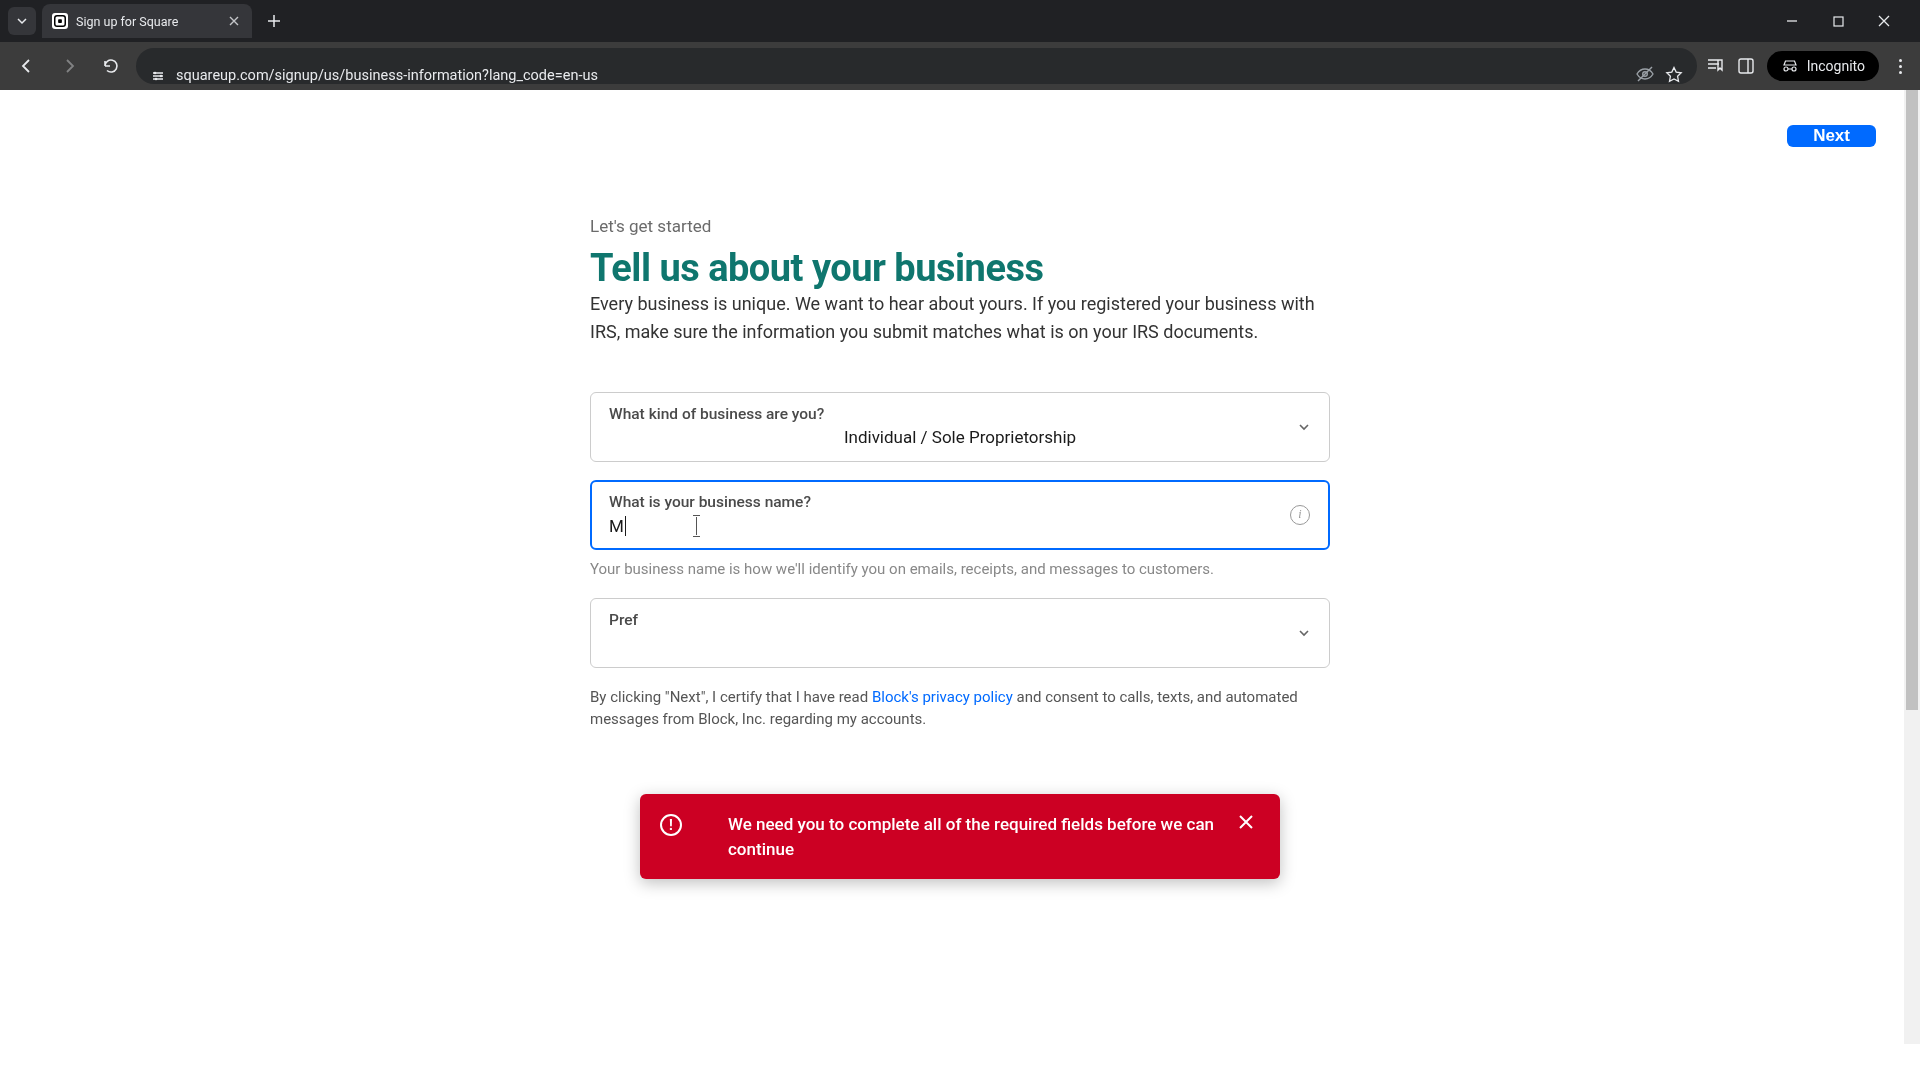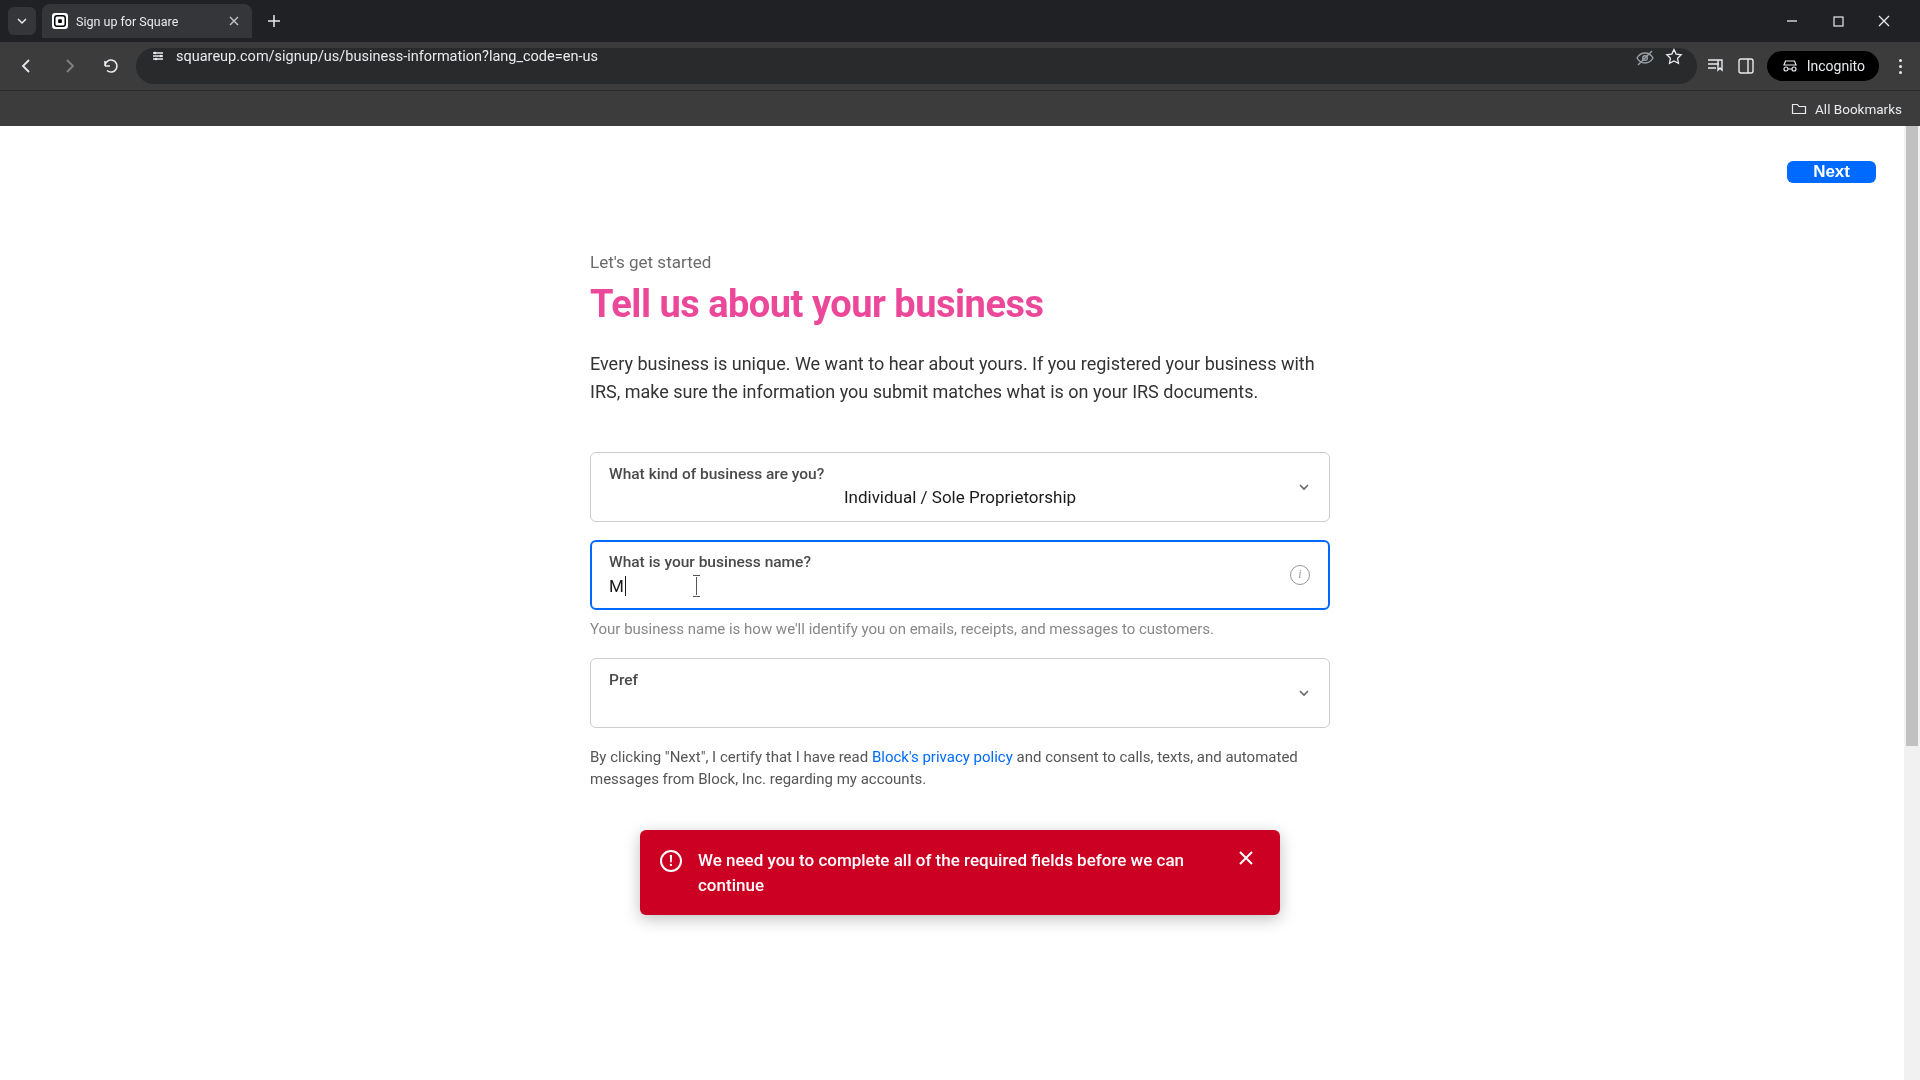--- a/index.html
+++ b/index.html
@@ -14,21 +14,21 @@
   .tab-favicon svg { width: 12px; height: 12px; }
   .tab-title { font-size: 12.5px; color: #e8eaed; flex: 1; white-space: nowrap; overflow: hidden; text-overflow: ellipsis; }
   .tab-close { width: 16px; height: 16px; display: flex; align-items: center; justify-content: center; opacity: .8; }
   .new-tab { width: 28px; height: 28px; display: flex; align-items: center; justify-content: center; margin-left: 8px; color:#e8eaed; }
   .window-controls { margin-left: auto; display: flex; gap: 18px; padding-right: 14px; color:#e8eaed; }
   .window-controls span { width: 28px; height: 28px; display:flex; align-items:center; justify-content:center; }
   
   .toolbar { display: flex; align-items: center; height: 48px; padding: 0 10px; gap: 8px; background:#3c3c3c; }
   .nav-btn { width: 34px; height: 34px; display: flex; align-items: center; justify-content: center; color: #e8eaed; border-radius: 50%; }
   .nav-btn.disabled { opacity: .4; }
-  .omnibox { flex: 1; display: flex; align-items: flex-start; background: #282a2c; border-radius: 20px; height: 36px; padding: 0 14px; gap: 10px; color:#e8eaed; font-size: 14.5px; }
+  .omnibox { flex: 1; display: flex; align-items: flex-end; background: #282a2c; border-radius: 20px; height: 36px; padding: 0 14px; gap: 10px; color:#e8eaed; font-size: 14.5px; }
   .omnibox .url { flex: 1; color: #e8eaed; }
   .right-icons { display:flex; align-items:center; gap: 12px; }
   .incognito-chip { display:flex; align-items:center; gap:8px; background:#000000; border-radius: 18px; padding: 6px 14px; font-size:14px; }
   .menu-dots { display:flex; flex-direction:column; gap:3px; padding: 0 8px;}
   .menu-dots i { width:3px; height:3px; background:#e8eaed; border-radius:50%; display:block;}
   
   .bookmark-bar { display:flex; justify-content:flex-end; align-items:center; background:#3c3c3c; height: 36px; padding: 0 18px; border-top:1px solid #2a2a2a;}
   .all-bookmarks { display:flex; align-items:center; gap:8px; color:#e8eaed; font-size:13.5px;}
   
   
@@ -38,21 +38,21 @@
   
   .app-header { display:flex; align-items:center; height: 62px; padding: 0 26px; border-bottom: 1px solid #eee; }
   .logo { display:flex; align-items:center; gap:10px; font-size: 21px; font-weight: 500; color:#1a1a1a;}
   .logo-mark { width: 24px; height:24px; border: 3px solid #1a1a1a; border-radius: 5px; position: relative; }
   .logo-mark::after { content:""; position:absolute; inset: 5px; border-radius:2px; background:#1a1a1a;}
   
   .next-button { position:absolute; top: 35px; right: 44px; background:#006aff; color:#fff; border:none; border-radius:6px; padding: 1px 26px; font-size:17px; font-weight:600; cursor:pointer;}
   
   .form-area { max-width: 740px; margin: 0 auto; padding-top: 126px; }
   .eyebrow { color:#6b6b6b; font-size:17px; margin-bottom: 10px; }
-  .headline { font-size: 38px; font-weight: 700; color:#ec4899; margin-bottom: 24px; letter-spacing:-0.5px;}
+  .headline { font-size: 38px; font-weight: 700; color:#0f766e; letter-spacing:-0.5px;}
   .intro { font-size: 18px; color: #333; line-height:1.55; margin-bottom: 46px;}
   
   .field { border: 1px solid #ccc; border-radius: 6px; padding: 12px 18px; margin-bottom: 18px; position: relative; background:#fff;}
   .field.focused { border: 2px solid #006aff; padding: 11px 17px; }
   .field-label { font-size: 15.5px; color:#4a4a4a; font-weight:500; }
   .field-value { font-size: 17px; color:#1a1a1a; margin-top: 4px; min-height: 22px; text-align: center; }
   .field-value.input-mode { display:flex; align-items:center; }
   .cursor { display:inline-block; width:1px; height:20px; background:#1a1a1a; margin-left:1px; animation: blink 1s step-end infinite; vertical-align:middle;}
   @keyframes blink { 50% { opacity: 0; } }
   .text-caret-icon { width:1px; height:18px; background:#555; position:relative; margin-left: 70px;}
@@ -64,21 +64,21 @@
   .info-icon { position:absolute; right:18px; top:50%; transform:translateY(-50%); width:20px; height:20px; border:1.5px solid #999; border-radius:50%; display:flex; align-items:center; justify-content:center; font-size:12px; color:#999; font-family: Georgia, serif; font-style:italic;}
   
   .helper-text { font-size: 15px; color:#888; margin-top:-8px; margin-bottom:20px; }
   
   .consent { font-size: 15px; color:#555; line-height:1.5; }
   .consent a { color:#006aff; text-decoration:none;margin-top:12px; }
   
   
   .error-toast { position:absolute; left:50%; transform:translateX(-50%); top: 704px; width: 640px; background:#cc0023; color:#fff; border-radius:6px; padding: 18px 20px; display:flex; align-items:flex-start; gap:16px; box-shadow: 0 4px 16px rgba(0,0,0,.25);}
   .error-toast .err-icon { flex:none; width:22px; height:22px; border:2px solid #fff; border-radius:50%; display:flex; align-items:center; justify-content:center; font-size:14px; font-weight:700; margin-top:2px;}
-  .error-toast .err-msg { flex:1; font-size:17px; line-height:1.45; font-weight:500;}
+  .error-toast .err-msg { flex:1; font-size:17px; line-height:1.45; font-weight:500;margin-left:30px;}
   .error-toast .err-close { flex:none; color:#fff; font-size:20px; cursor:pointer; padding:2px 6px;}
   
   svg { display:block; }
 </style>
 </head>
 <body>
 
 <div class="browser-chrome">
   <div class="tab-strip">
     <div class="tab-dropdown">
@@ -172,28 +172,20 @@
         <span>Incognito</span>
       </div>
       <div class="menu-dots">
           <i></i>
           <i></i>
           <i></i>
         </div>
     </div>
   </div>
 
-  <div class="bookmark-bar">
-    <div class="all-bookmarks">
-      <svg width="16" height="16" viewBox="0 0 16 16">
-          <path d="M1.5 3.5h5l1.5 2h6.5v7h-13z" stroke="#e8eaed" stroke-width="1.2" fill="none"></path>
-        </svg>
-      <span>All Bookmarks</span>
-    </div>
-  </div>
 </div>
 
 <div class="viewport">
 
 
   <button class="next-button">Next</button>
 
   <div class="form-area">
     <div class="eyebrow">Let's get started</div>
     <h1 class="headline">Tell us about your business</h1>

